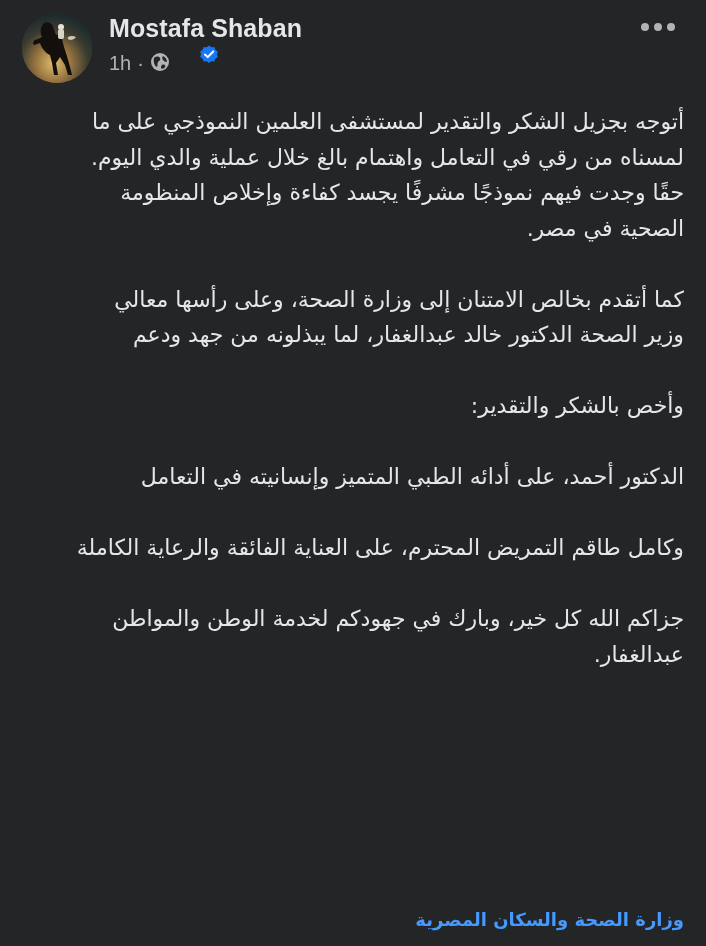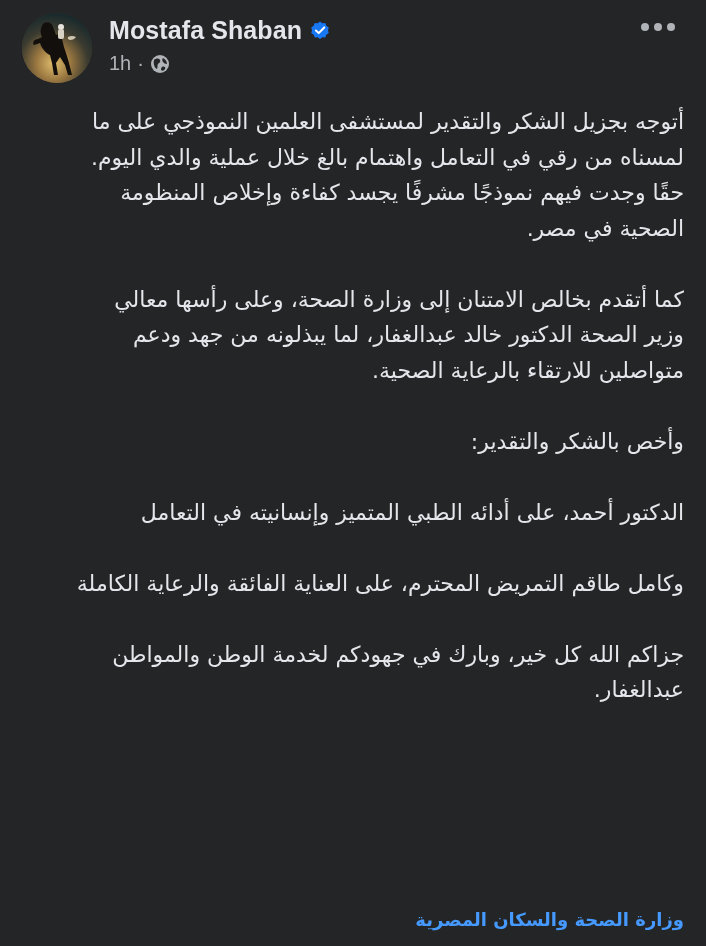--- a/index.html
+++ b/index.html
@@ -30,38 +30,38 @@
       overflow: hidden;
       background: radial-gradient(circle at 45% 70%, #c9a55a 0%, #8a6a35 35%, #3d3a2e 65%, #1d2a2b 100%);
     }
     .avatar svg { width: 70px; height: 70px; display: block; }
     .author-row {
       position: absolute;
       left: 109px; top: 14px;
       display: flex;
       align-items: center;
       height: 32px;
+      flex-direction: column;
     }
     .author-name {
       color: #e4e6eb;
       font-family: "Liberation Sans", sans-serif;
       font-weight: bold;
       font-size: 25px;
       letter-spacing: 0.1px;
     }
     .verified {
       margin-left: 7px;
       width: 22px; height: 22px;
       display: inline-block;
     }
     .meta-row {
       position: absolute;
       left: 109px; top: 52px;
       display: flex;
-      align-items: center;
       color: #b0b3b8;
       font-family: "Liberation Sans", sans-serif;
       font-size: 20px;
     }
     .meta-dot { margin: 0 6px; }
     .globe { width: 20px; height: 20px; display: inline-block; }
     .more-button {
       position: absolute;
       right: 28px; top: 14px;
       width: 40px; height: 26px;
@@ -159,21 +159,20 @@
   <div class="body-text">
     <div class="para">
       <span class="para-line">أتوجه بجزيل الشكر والتقدير لمستشفى العلمين النموذجي على ما</span>
       <span class="para-line">لمسناه من رقي في التعامل واهتمام بالغ خلال عملية والدي اليوم.</span>
       <span class="para-line">حقًا وجدت فيهم نموذجًا مشرفًا يجسد كفاءة وإخلاص المنظومة</span>
       <span class="para-line">الصحية في مصر.</span>
     </div>
     <div class="para">
       <span class="para-line">كما أتقدم بخالص الامتنان إلى وزارة الصحة، وعلى رأسها معالي</span>
       <span class="para-line">وزير الصحة الدكتور خالد عبدالغفار، لما يبذلونه من جهد ودعم</span>
-      <span class="para-line">متواصلين للارتقاء بالرعاية الصحية.</span>
     </div>
     <div class="para">
       <span class="para-line">وأخص بالشكر والتقدير:</span>
     </div>
     <div class="para">
       <span class="para-line">الدكتور أحمد، على أدائه الطبي المتميز وإنسانيته في التعامل</span>
     </div>
     <div class="para">
       <span class="para-line">وكامل طاقم التمريض المحترم، على العناية الفائقة والرعاية الكاملة</span>
     </div>

